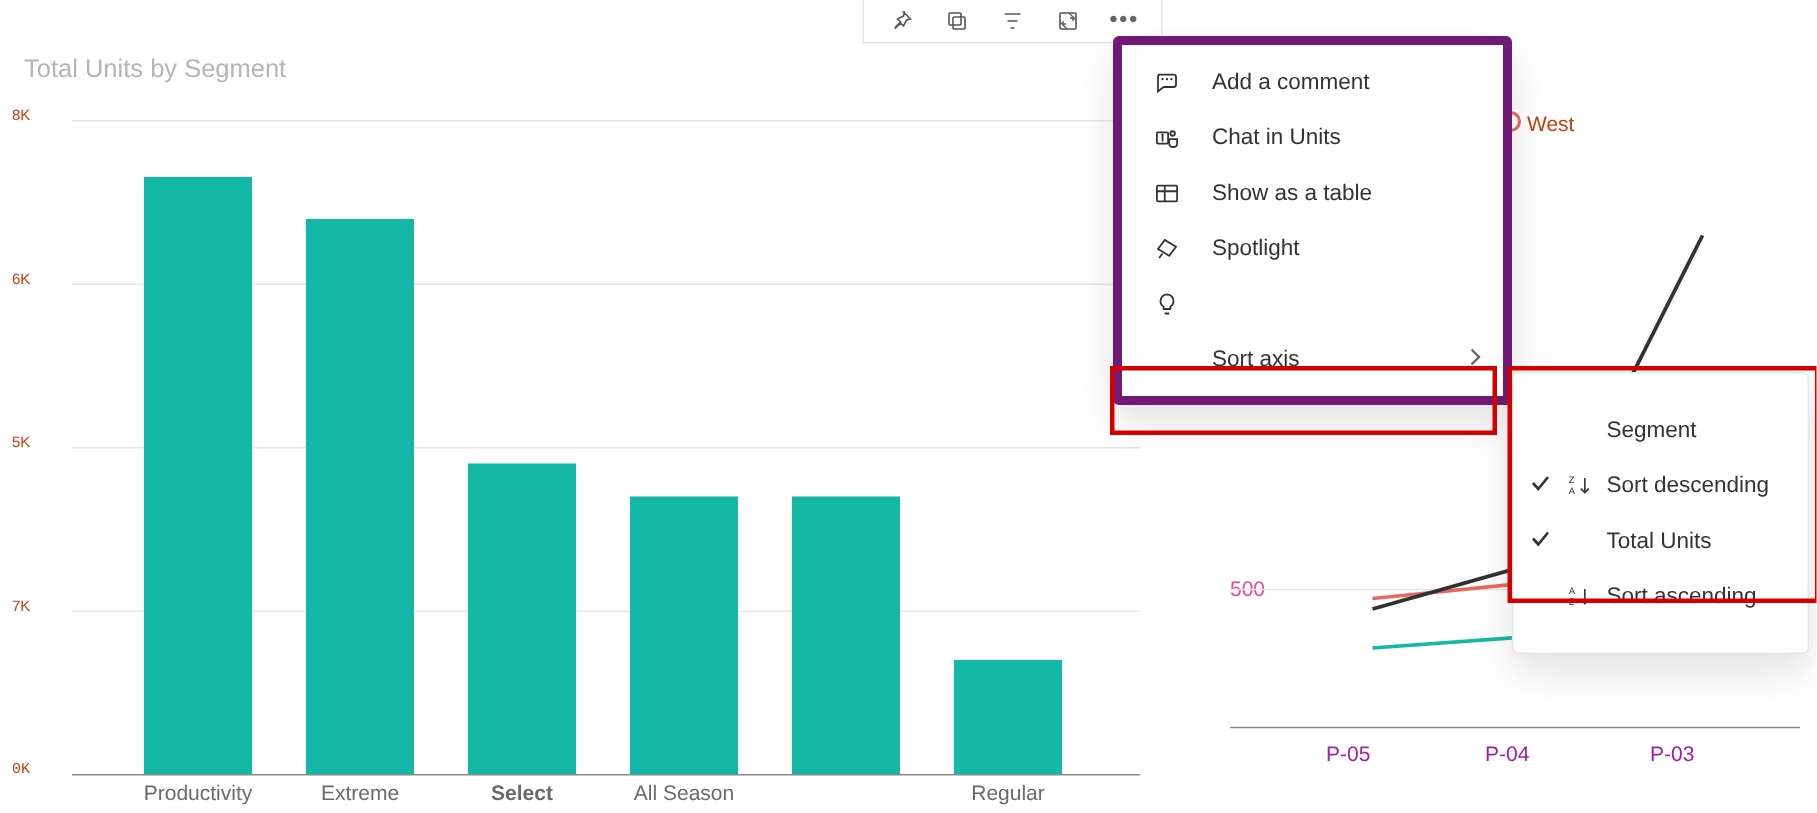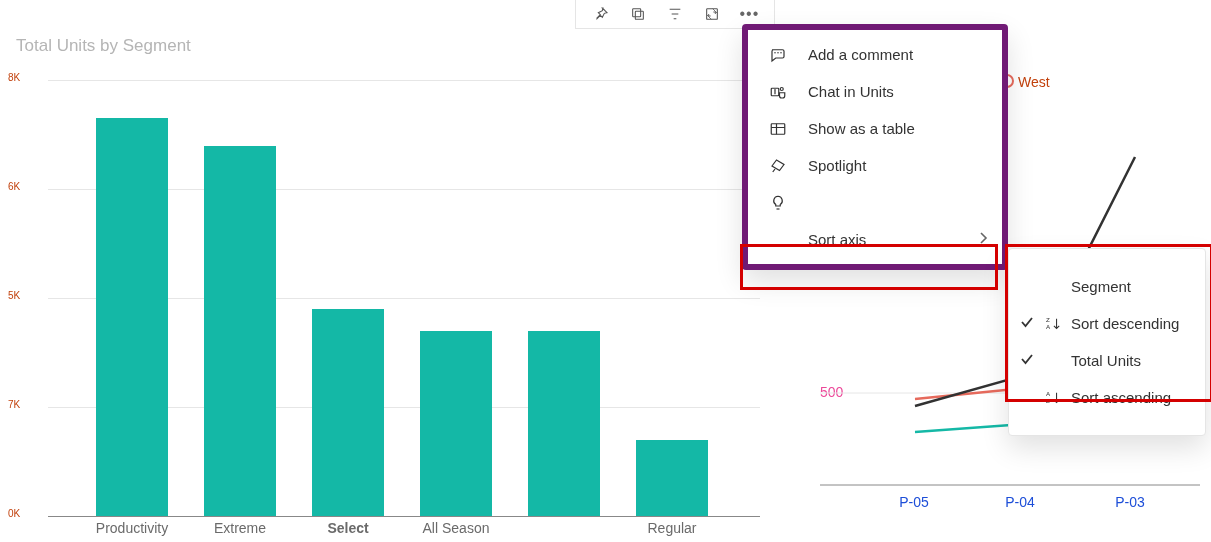--- a/index.html
+++ b/index.html
@@ -39,21 +39,21 @@
     position: absolute;
     font-size: 10px;
     color: #c2410c;
     text-align: left;
     width: 30px;
   }
   .y8 { left: 8px; top: 72px;  }
   .y6 { left: 8px; top: 181px; }
   .y4 { left: 8px; top: 290px; }
   .y2 { left: 8px; top: 399px; }
-  .y0 { left: 8px; top: 508px; }
+  .y0 { left: 8px; top: 508px; font-family: Liberation Mono, monospace; }
 
   .y-grid {
     position: absolute;
     left: 48px;
     width: 712px;
     border-top: 1px solid #e6e6e6;
     height: 0;
   }
   .g8 { top: 80px;  }
   .g6 { top: 189px; }
@@ -272,22 +272,21 @@
     position: absolute;
     left: 30px;
     top: 384px;
     font-size: 14px;
     color: #ec4899;
   }
   .line-xcat {
     position: absolute;
     top: 494px;
     font-size: 14px;
-    color: #1d4ed8;
-    text-align: center;
+    color: #a21caf;
     width: 60px;
   }
   .lx0 { left: 94px; }  
   .lx1 { left: 200px; } 
   .lx2 { left: 310px; } 
 </style>
 </head>
 <body>
 
 <div class="stage">

